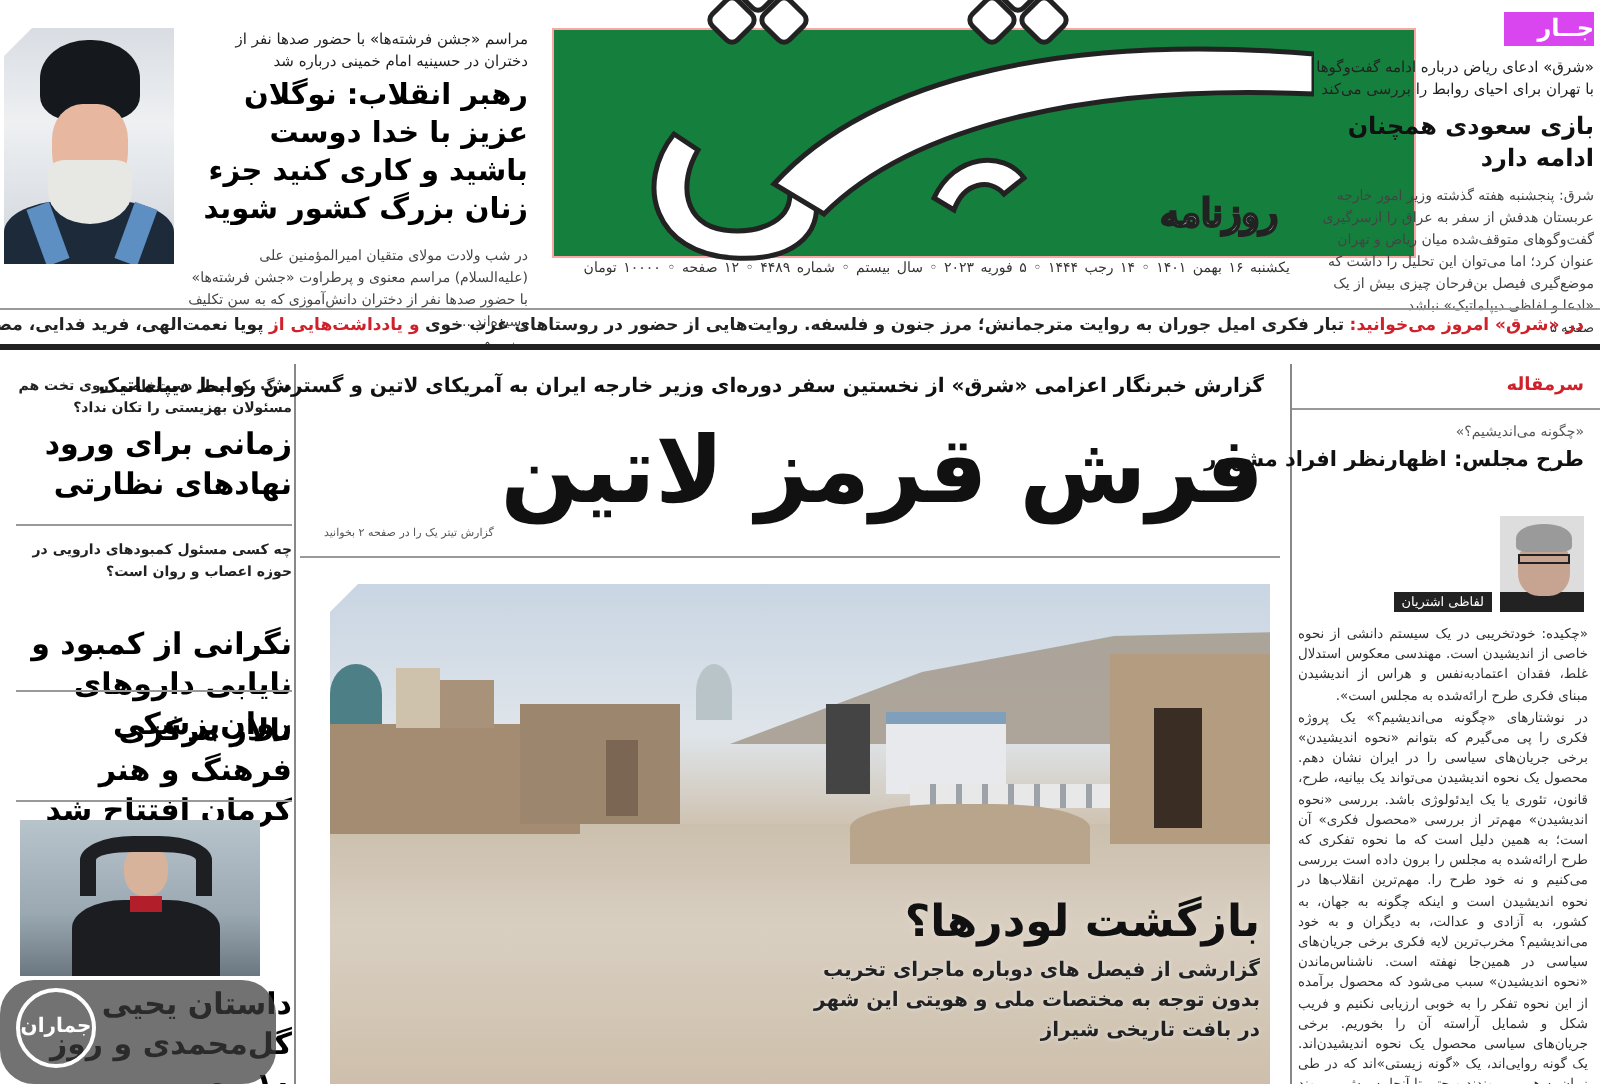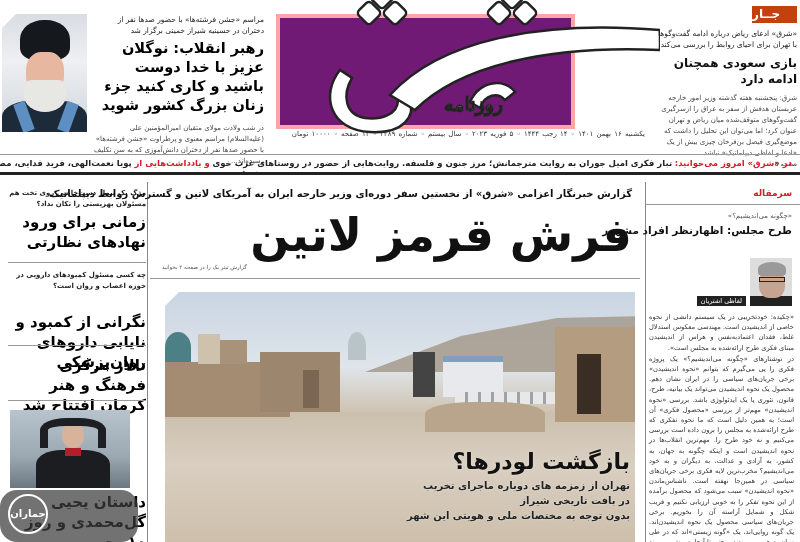--- a/index.html
+++ b/index.html
@@ -18,28 +18,28 @@
   .leader-photo .robe { position:absolute; left:0; top:86px; width:85px; height:40px; background:#1c2a3a; border-radius:40% 40% 0 0; }
   .leader-photo .scarf { position:absolute; left:16px; top:88px; width:12px; height:30px; background:#5d8fc3; transform:rotate(-20deg); }
   .leader-photo .scarf2 { position:absolute; left:60px; top:88px; width:12px; height:30px; background:#5d8fc3; transform:rotate(20deg); }
 
   .left-story { position:absolute; left:94px; top:14px; width:170px; }
   .left-story .kicker { font-size:7.5px; line-height:11px; color:#222; }
   .left-story .headline { font-size:14.5px; font-weight:bold; line-height:19px; margin-top:3px; color:#000; }
   .left-story .body { font-size:7px; line-height:11px; color:#444; margin-top:8px; }
   .left-story .pageref { font-size:6.5px; color:#333; margin-top:2px; }
 
-  .logo-box { position:absolute; left:276px; top:14px; width:299px; height:115px; background:#701a75; border:4px solid #fca5a5; }
+  .logo-box { position:absolute; left:276px; top:14px; width:432px; height:115px; background:#15803d; border:1px solid #fca5a5; }
   .logo-word { position:absolute; left:40px; top:-18px; width:340px; height:140px; }
   .logo-sub { position:absolute; right:68px; bottom:10px; font-family:"DejaVu Serif", serif; color:#fff; font-size:19px; font-weight:bold; -webkit-text-stroke:1px #222; }
 
   .dateline { position:absolute; left:260px; top:130px; width:385px; font-size:7px; color:#333; white-space:nowrap; text-align:right; direction:rtl; word-spacing:1px; }
 
   .right-story { position:absolute; left:655px; top:6px; width:142px; }
-  .right-story .badge { position:absolute; right:0; top:0; width:45px; height:17px; background:#c2410c; color:#fff; font-size:12px; font-weight:bold; text-align:left; line-height:17px; }
+  .right-story .badge { position:absolute; right:0; top:0; width:45px; height:17px; background:#d946ef; color:#fff; font-size:12px; font-weight:bold; text-align:right; line-height:17px; }
   .right-story .kicker { margin-top:22px; font-size:7.5px; line-height:11px; color:#222; }
   .right-story .headline { font-size:12px; font-weight:bold; margin-top:5px; line-height:16px; }
   .right-story .body { font-size:7px; line-height:11px; color:#444; margin-top:6px; }
   .right-story .pageref { font-size:6.5px; color:#333; margin-top:1px; }
 
   
   .teaser { position:absolute; left:0; top:154px; width:800px; height:21px; border-top:1px solid #999; border-bottom:3px solid #222; }
   .teaser-text { position:absolute; right:8px; top:3px; font-size:8.5px; white-space:nowrap; direction:rtl; }
   .teaser-text .red { color:#d0202a; font-weight:bold; }
   .teaser-text .dark { color:#222; font-weight:bold; }
@@ -112,21 +112,21 @@
   <div class="leader-photo">
     <div class="robe"></div>
       <div class="scarf"></div>
       <div class="scarf2"></div>
     <div class="turban"></div>
       <div class="face"></div>
       <div class="beard"></div>
   </div>
 
   <div class="left-story rtl">
-    <div class="kicker">مراسم «جشن فرشته‌ها» با حضور صدها نفر از دختران در حسینیه شیراز خمینی برگزار شد</div>
+    <div class="kicker">مراسم «جشن فرشته‌ها» با حضور صدها نفر از دختران در حسینیه امام خمینی درباره شد</div>
     <div class="headline">رهبر انقلاب: نوگلان عزیز با خدا دوست باشید و کاری کنید جزء زنان بزرگ کشور شوید</div>
     <div class="body">در شب ولادت مولای متقیان امیرالمؤمنین علی (علیه‌السلام) مراسم معنوی و پرطراوت «جشن فرشته‌ها» با حضور صدها نفر از دختران دانش‌آموزی که به سن تکلیف رسیده‌اند...</div>
     <div class="pageref">صفحه ۵</div>
   </div>
 
   <div class="logo-box">
     <svg class="logo-word" viewBox="0 0 340 140">
       <g fill="#fff" stroke="#222" stroke-width="2.5">
         <path d="M20 70 C 0 95, 10 130, 50 132 C 85 134, 95 115, 90 100 L 78 100 C 78 115, 60 120, 45 118 C 25 115, 22 95, 32 78 Z"></path>
         <path d="M70 95 C 120 40, 220 20, 340 30 L 340 50 C 230 45, 140 65, 95 110 Z"></path>
@@ -211,23 +211,23 @@
   <div class="mp-roof"></div>
   <div class="mp-bldg2"></div>
   <div class="mp-cars"></div>
   <div class="mp-rubble"></div>
   <div class="mp-ruin"></div>
   <div class="mp-ruin-hole"></div>
 </div>
 
 <div class="photo-caption">
   <div class="pc-headline">بازگشت لودرها؟</div>
-  <div class="pc-sub">تهران از زمزمه های دوباره ماجرای تخریب</div>
+  <div class="pc-sub">گزارشی از فیصل های دوباره ماجرای تخریب</div>
+  <div class="pc-sub" style="margin-top:0">بدون توجه به مختصات ملی و هویتی این شهر</div>
   <div class="pc-sub" style="margin-top:0">در بافت تاریخی شیراز</div>
-  <div class="pc-sub" style="margin-top:0">بدون توجه به مختصات ملی و هویتی این شهر</div>
 </div>
 
 <div class="right-col">
   <div class="rc-section">سرمقاله</div>
   <div class="rc-rule"></div>
   <div class="rc-kicker">«چگونه می‌اندیشیم؟»</div>
   <div class="rc-headline">طرح مجلس: اظهارنظر افراد مشهور</div>
   <div class="rc-photo">
     <div class="shirt"></div>
       <div class="face"></div>

